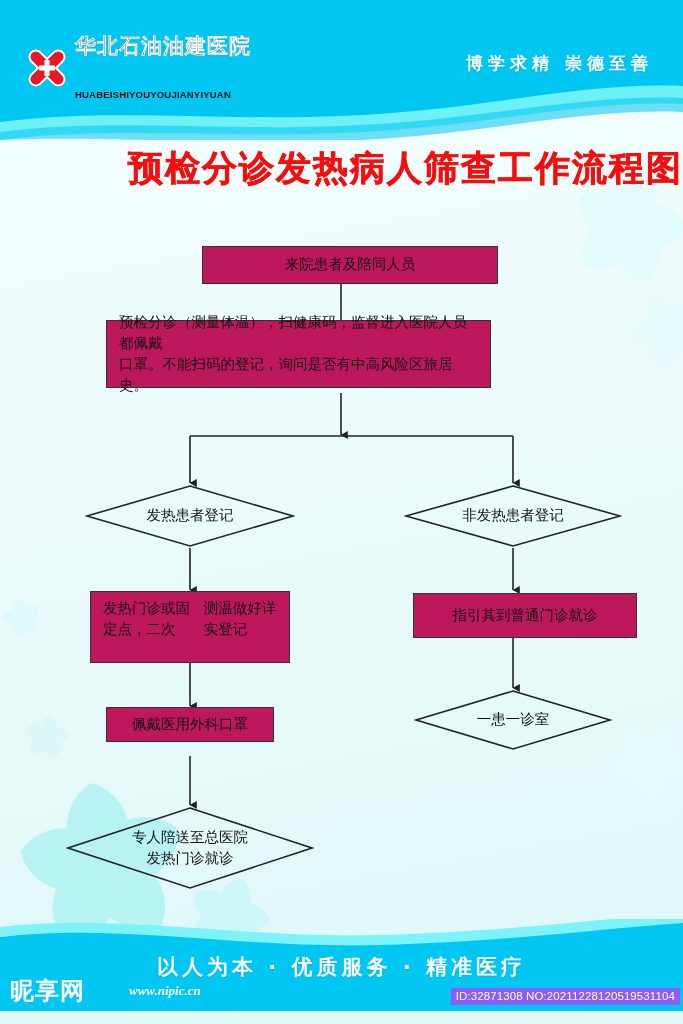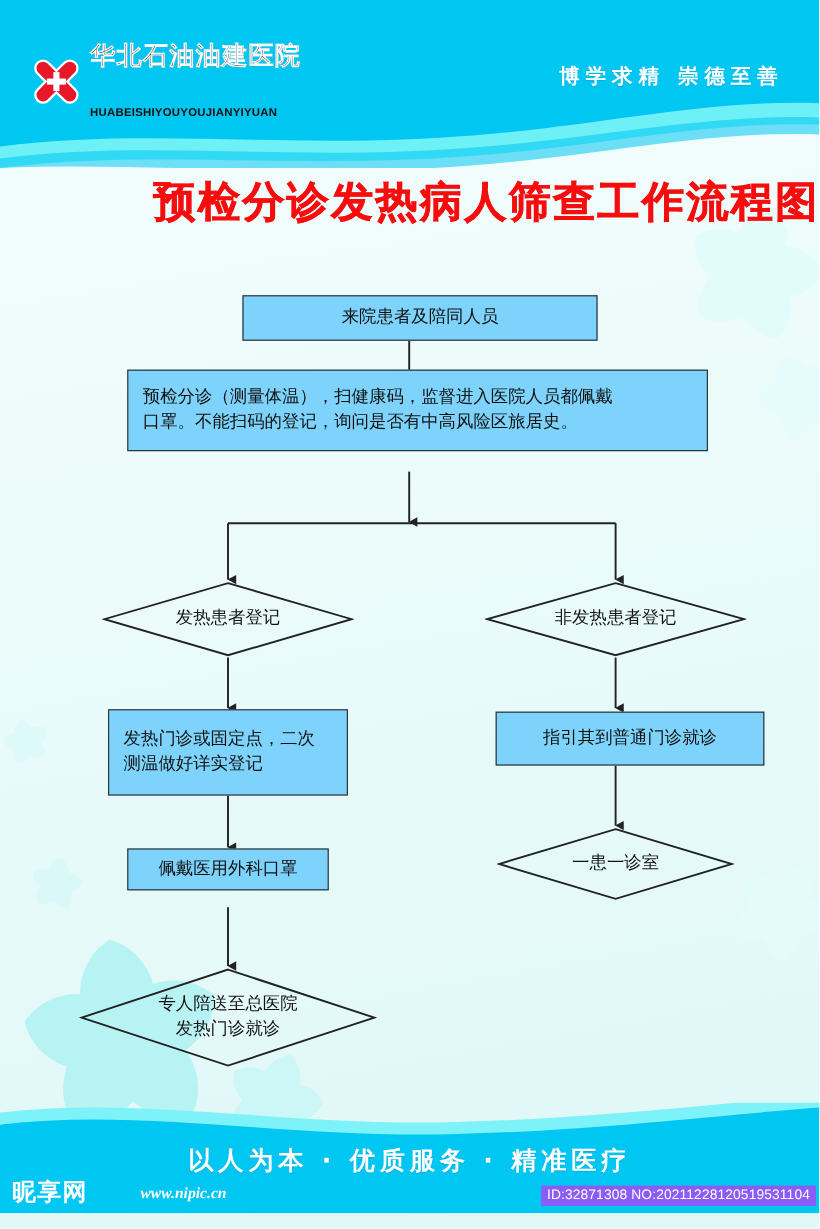--- a/index.html
+++ b/index.html
@@ -129,21 +129,21 @@
     align-items: center;
     justify-content: center;
     text-align: center;
     font-family: "DejaVu Sans", "Liberation Sans", sans-serif;
     color: #111111;
     font-size: 14.5px;
     line-height: 1.45;
   }
   .node.box {
     border: 1.5px solid #333333;
-    background: #7dd3fc;
+    background: #be185d;
   }
   .node.box.pad {
     padding: 6px 12px;
     justify-content: flex-start;
     text-align: left;
   }
   .node.diamond {
     background: transparent;
   }
   .diamond-label {
@@ -187,21 +187,21 @@
   .watermark {
     position: absolute;
     left: 10px;
     bottom: 4px;
     display: flex;
     align-items: center;
     gap: 7px;
   }
   .wm-logo {
     font-family: "DejaVu Sans", "Liberation Sans", sans-serif;
-    font-size: 20px;
+    font-size: 24px;
     font-weight: bold;
     color: #ffffff;
     letter-spacing: 1px;
     background: rgba(255,255,255,0.0);
     white-space: nowrap;
   }
   .wm-url {
     font-family: "Liberation Serif", serif;
     font-style: italic;
     font-weight: bold;
@@ -310,40 +310,40 @@
         <line x1="513" y1="638" x2="513" y2="688" marker-end="url(#ah)"></line>
 
         <line x1="190" y1="756" x2="190" y2="805" marker-end="url(#ah)"></line>
       </g>
     </svg>
 
     <div class="node box" style="left:202px; top:246px; width:296px; height:38px;">
       <span>来院患者及陪同人员</span>
     </div>
 
-    <div class="node box pad" style="left:106px; top:308px; width:484px; height:68px; flex-direction:column; align-items:flex-start; justify-content:center;">
+    <div class="node box pad" style="left:106px; top:320px; width:385px; height:68px; flex-direction:column; align-items:flex-start; justify-content:center;">
       <span>预检分诊（测量体温），扫健康码，监督进入医院人员都佩戴</span>
       <span>口罩。不能扫码的登记，询问是否有中高风险区旅居史。</span>
     </div>
 
     <div class="node diamond" style="left:85px; top:484px; width:210px; height:64px;">
       <svg class="diamond-svg" viewBox="0 0 210 64" preserveAspectRatio="none">
         <polygon points="105,2 208,32 105,62 2,32" fill="none" stroke="#222222" stroke-width="1.6" vector-effect="non-scaling-stroke"></polygon>
       </svg>
       <span class="diamond-label">发热患者登记</span>
     </div>
 
     <div class="node diamond" style="left:404px; top:484px; width:218px; height:64px;">
       <svg class="diamond-svg" viewBox="0 0 218 64" preserveAspectRatio="none">
         <polygon points="109,2 216,32 109,62 2,32" fill="none" stroke="#222222" stroke-width="1.6" vector-effect="non-scaling-stroke"></polygon>
       </svg>
       <span class="diamond-label">非发热患者登记</span>
     </div>
 
-    <div class="node box pad" style="left:90px; top:591px; width:200px; height:72px; flex-direction:column; align-items:flex-start; justify-content:center;">
+    <div class="node box pad" style="left:90px; top:591px; width:200px; height:72px; flex-direction:row; align-items:flex-start; justify-content:center;">
       <span>发热门诊或固定点，二次</span>
       <span>测温做好详实登记</span>
     </div>
 
     <div class="node box" style="left:413px; top:593px; width:224px; height:45px;">
       <span>指引其到普通门诊就诊</span>
     </div>
 
     <div class="node box" style="left:106px; top:707px; width:168px; height:35px;">
       <span>佩戴医用外科口罩</span>

